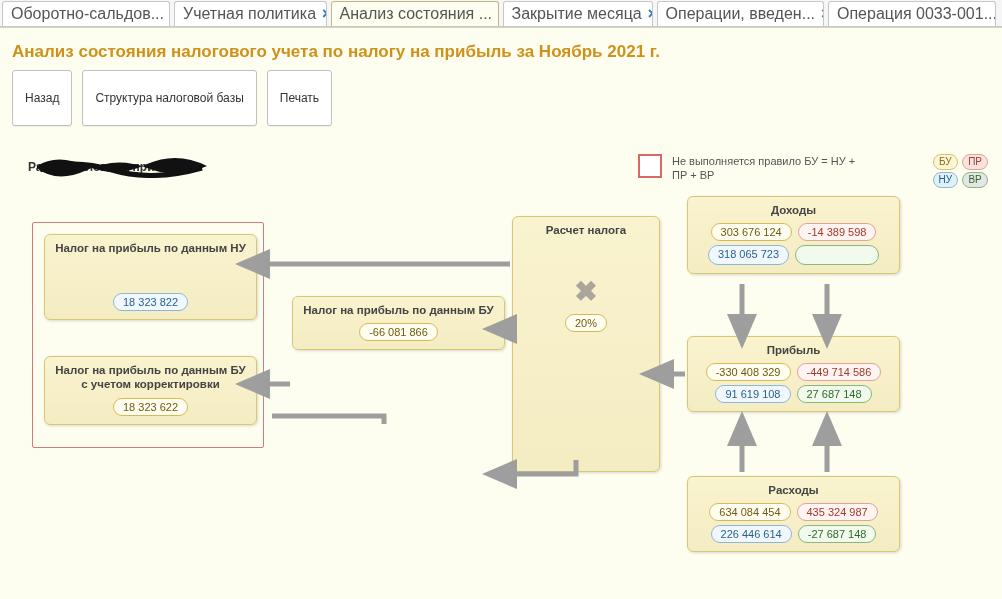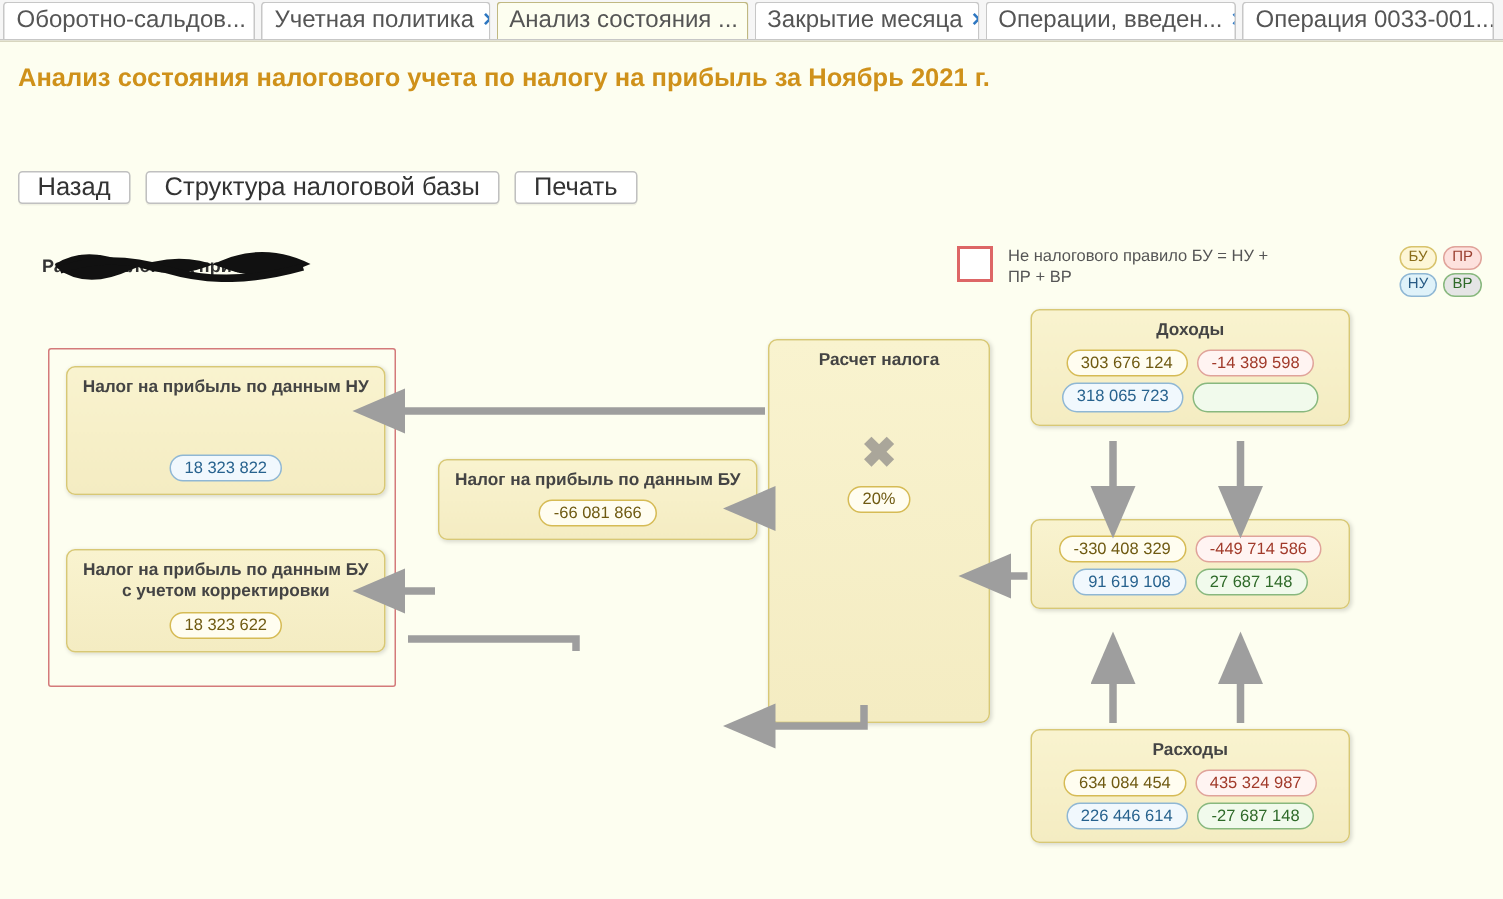--- a/index.html
+++ b/index.html
@@ -7,21 +7,21 @@
   .page { background:#fdfef0; width:1002px; min-height:583px; border-top:1px solid #d8d6bf; }
   
   .tabs { display:flex; align-items:flex-end; padding:0 2px; background:#f6f6f6; height:26px; border-bottom:1px solid #c7c7c7; }
   .tab { display:flex; align-items:center; height:20px; padding:2px 8px; margin-right:4px; border:1px solid #c7c7c7; border-bottom:none; background:#fff; border-radius:3px 3px 0 0; font-size:16px; color:#555; white-space:nowrap; max-width:150px; overflow:hidden; text-overflow:ellipsis; position:relative; }
   .tab.active { background:#fdfef0; border-color:#c0b882; }
   .tab .closex { margin-left:6px; color:#2e77c1; font-weight:bold; cursor:pointer; }
   
   .heading { color:#cf911a; font-weight:bold; font-size:17px; padding:14px 12px 8px; }
   
   .toolbar { display:flex; gap:10px; padding:0 12px 8px; }
-  .btn { background:#ffffff; border:1px solid #c0c0c0; border-radius:3px; padding:0 12px; font-size:17px; color:#333; box-shadow:0 1px 0 rgba(0,0,0,.05); cursor:pointer;margin-top:44px; }
+  .btn { background:#ffffff; border:1px solid #c0c0c0; border-radius:3px; padding:20px 12px; font-size:12px; color:#333; box-shadow:0 1px 0 rgba(0,0,0,.05); cursor:pointer; }
   
   .subarea { position:relative; padding:0 12px; }
   .redact { position:absolute; left:32px; top:-4px; width:180px; height:22px; }
   .subtitle { font-weight:bold; font-size:12px; margin-top:26px; margin-bottom:10px; padding-left:16px; }
   .legend { position:absolute; right:140px; top:-6px; display:flex; align-items:flex-start; gap:10px; }
   .legend-box { width:20px; height:20px; border:2px solid #d66; background:#fff; }
   .legend-text { max-width:190px; font-size:11px; line-height:1.3; color:#555; }
   .legend-pills { position:absolute; right:14px; top:-6px; display:grid; grid-template-columns:auto auto; gap:2px 4px; }
   .pill { border-radius:9px; padding:0 5px; font-size:10px; line-height:14px; text-align:center; border:1px solid; }
   .pill.bu { background:#fdf6d6; border-color:#d8c36c; color:#8a6d1a; }
@@ -88,21 +88,21 @@
     <button class="btn">Печать</button>
   </div>
 
   <div class="subarea">
     <svg class="redact" viewBox="0 0 180 22">
       <path d="M5 10 Q25 -3 55 10 Q85 23 115 8 Q145 -5 175 10 Q145 24 115 12 Q85 0 55 14 Q25 28 5 12" fill="#111"></path>
       <path d="M8 14 Q40 2 80 14 Q120 26 170 12" stroke="#111" stroke-width="5" fill="none"></path>
     </svg>
     <div class="legend">
       <div class="legend-box"></div>
-      <div class="legend-text">Не налогового правило БУ = НУ + ПР + ВР</div>
+      <div class="legend-text">Не выполняется правило БУ = НУ + ПР + ВР</div>
     </div>
     <div class="legend-pills">
       <span class="pill bu">БУ</span>
       <span class="pill pr">ПР</span>
       <span class="pill nu">НУ</span>
       <span class="pill vr">ВР</span>
     </div>
     <div class="subtitle">Расчет налога на прибыль</div>
   </div>
 
@@ -145,20 +145,21 @@
         <span class="valpill bu">303 676 124</span>
         <span class="valpill pr">-14 389 598</span>
       </div>
       <div class="valrow">
         <span class="valpill nu">318 065 723</span>
         <span class="valpill vr empty"></span>
       </div>
     </div>
 
     <div class="block" style="left:675px; top:152px; width:195px;">
+      <h4>Прибыль</h4>
       <div class="valrow">
         <span class="valpill bu">-330 408 329</span>
         <span class="valpill pr">-449 714 586</span>
       </div>
       <div class="valrow">
         <span class="valpill nu">91 619 108</span>
         <span class="valpill vr">27 687 148</span>
       </div>
     </div>
 

